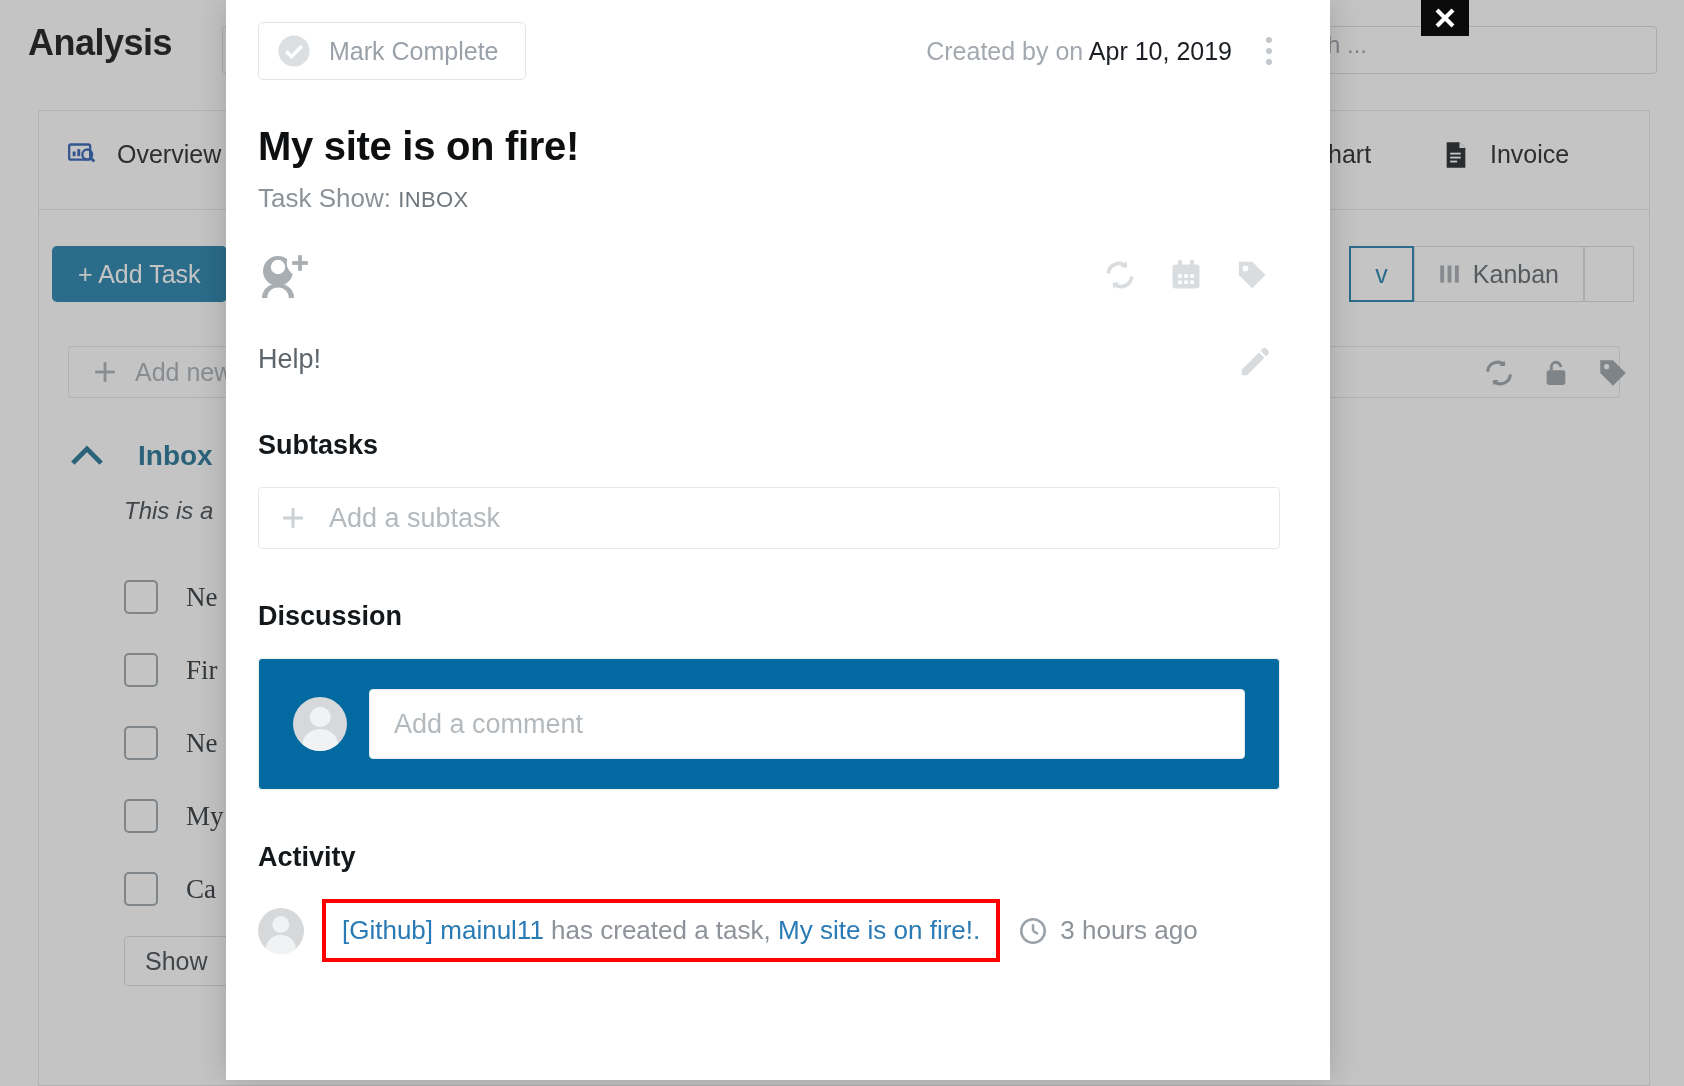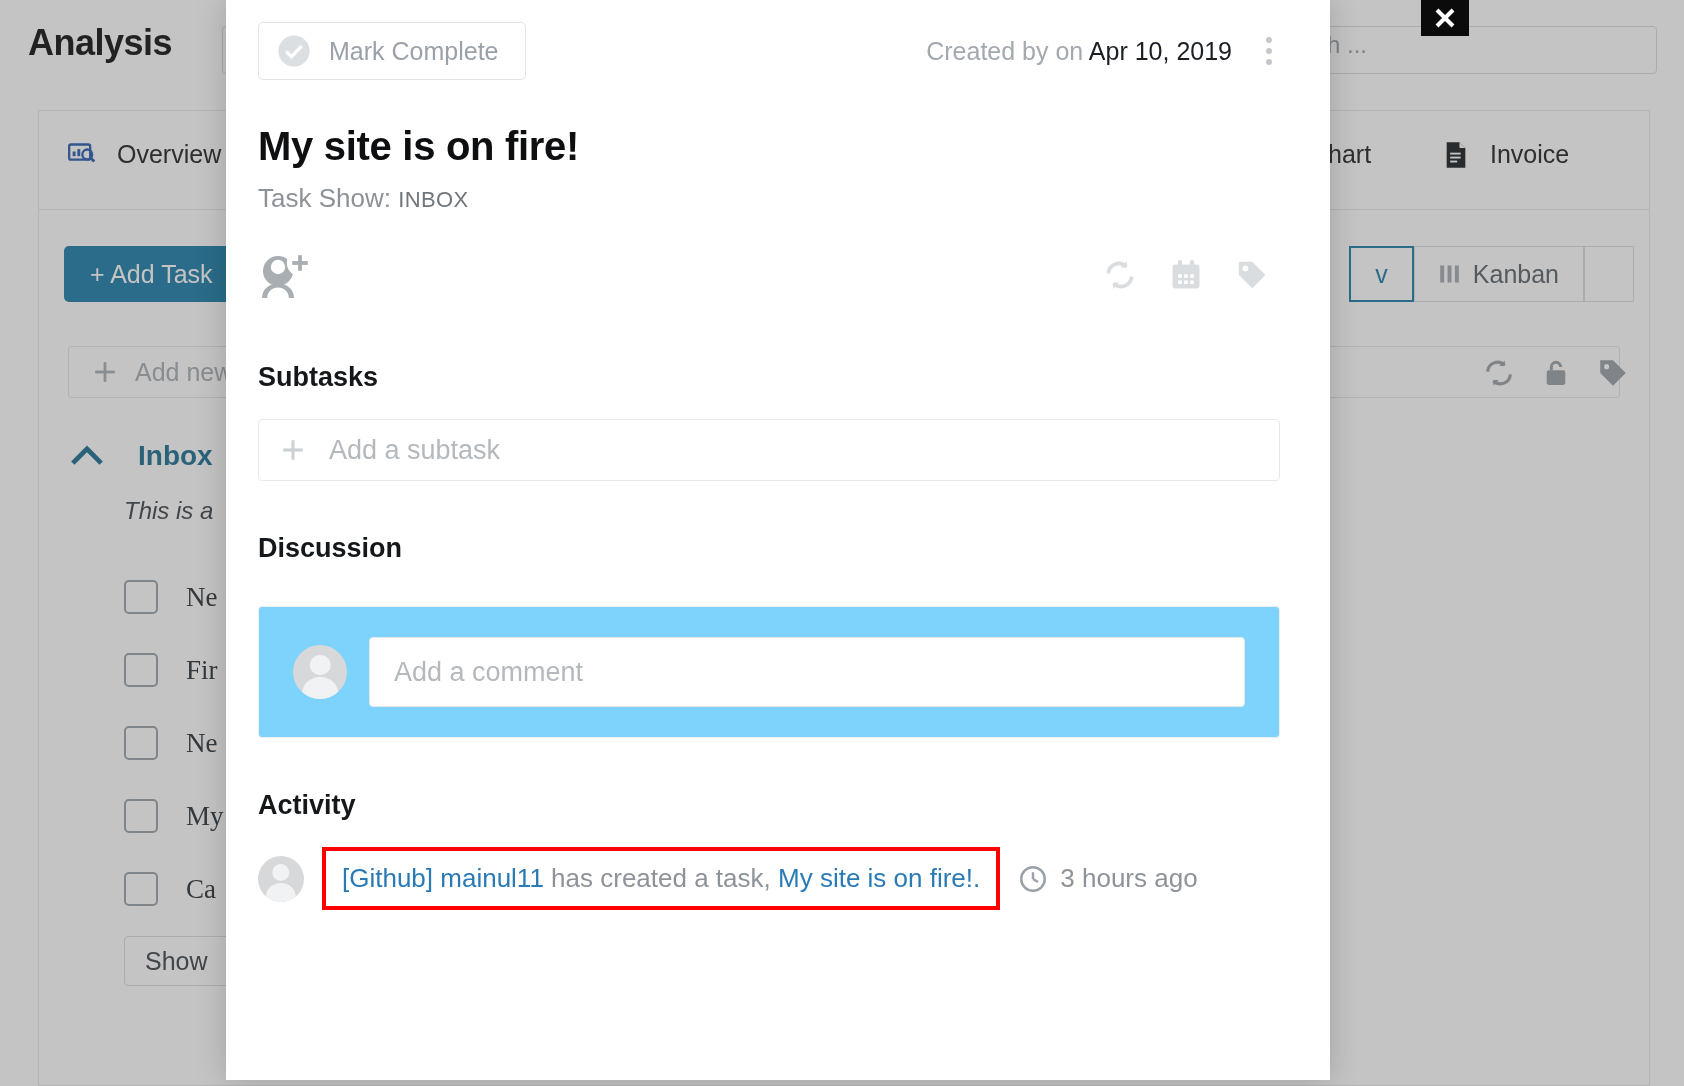--- a/index.html
+++ b/index.html
@@ -51,21 +51,21 @@
   .bg-tab .tico { display: inline-flex; }
 
   .bg-panel {
     position: absolute; left: 38px; top: 210px;
     width: 1612px; height: 876px;
     border: 1px solid #e3e6e8; border-top: none;
     background: #fff;
   }
 
   .bg-addtask {
-    position: absolute; left: 64px; top: 246px;
+    position: absolute; left: 52px; top: 246px;
     height: 56px; padding: 0 26px;
     display: flex; align-items: center; gap: 12px;
     background: #1d7ea8; color: #fff;
     font-size: 25px; border-radius: 5px;
   }
 
   .bg-toolbar-right {
     position: absolute; right: 50px; top: 246px;
     display: flex; align-items: stretch; gap: 0;
   }
@@ -205,23 +205,23 @@
     margin-top: 26px;
     height: 62px;
     border: 1px solid #e6e9eb; border-radius: 4px;
     display: flex; align-items: center; gap: 22px;
     padding-left: 20px;
     width: 1022px;
     font-size: 27px; color: #b4b9bd;
   }
 
   .discussion-box {
-    margin-top: 42px;
+    margin-top: 26px;
     width: 1022px;
-    background: #7dd3fc;
+    background: #0369a1;
     border: 1px solid #eceff0;
     border-radius: 4px;
     padding: 30px 34px;
   }
   .comment-row { display: flex; align-items: center; gap: 22px; }
   .comment-input {
     flex: 1; height: 70px;
     background: #fff; border: 1px solid #e6e9eb; border-radius: 4px;
     display: flex; align-items: center; padding-left: 24px;
     font-size: 27px; color: #b4b9bd;
@@ -478,20 +478,29 @@
           </span>
           <span>
             <svg width="36" height="36" viewBox="0 0 24 24">
               <path d="M3.2 3.2h9L21 12l-8.8 8.8L3.2 12z" fill="#dadddf"></path>
               <circle cx="7.6" cy="7.6" r="1.9" fill="#ffffff"></circle>
             </svg>
           </span>
         </div>
       </div>
 
+      <div class="desc-row">
+        <div class="desc-text">Help!</div>
+        <div class="pencil">
+          <svg width="34" height="34" viewBox="0 0 24 24">
+            <path d="M4 18.2 16.2 6l3.8 3.8L7.8 22H4z" fill="#d8dbdd"></path>
+            <path d="M17.4 4.8 19 3.2a1.6 1.6 0 0 1 2.3 0l1.5 1.5a1.6 1.6 0 0 1 0 2.3l-1.6 1.6z" fill="#d8dbdd"></path>
+          </svg>
+        </div>
+      </div>
 
       <div class="section-h">Subtasks</div>
 
       <div class="add-subtask">
         <span>
           <svg width="28" height="28" viewBox="0 0 20 20">
             <line x1="10" y1="3" x2="10" y2="17" stroke="#ccd1d4" stroke-width="2.2"></line>
             <line x1="3" y1="10" x2="17" y2="10" stroke="#ccd1d4" stroke-width="2.2"></line>
           </svg>
         </span>

